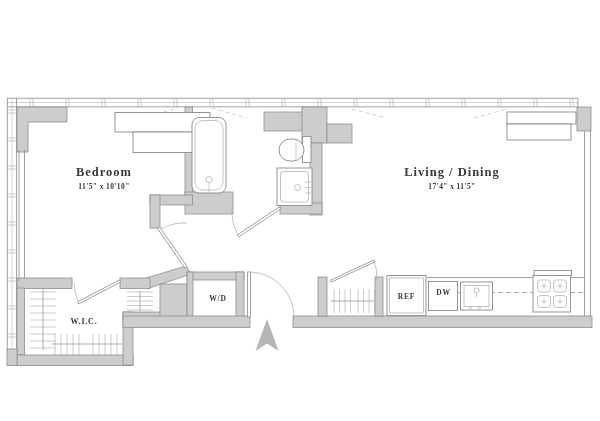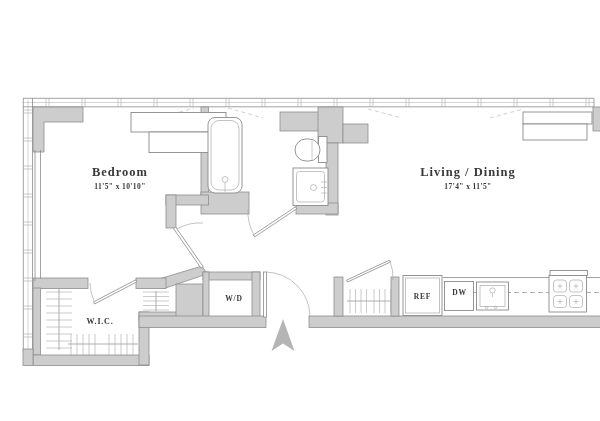--- a/index.html
+++ b/index.html
@@ -1,17 +1,17 @@
 <!DOCTYPE html>
 <html style="--background: #ffffff; --wall-fill: #cdcdcd; --wall-stroke: #8e8e8e; --line: #8a8a8a; --light-line: #a9a9a9; --dash: #c4c4c4; --text: #383838; --north-arrow: #b5b5b5;"><head>
 <meta charset="utf-8">
 <style>
   html,body{margin:0;padding:0;background:#ffffff;}
   body{width:600px;height:421px;overflow:hidden;}
-  .plan-wrap{position:relative;width:516px;height:421px;background:var(--background,#fff);margin-left:16px;}
+  .plan-wrap{position:relative;width:516px;height:421px;background:var(--background,#fff);}
   svg{display:block;}
   .wall{fill:var(--wall-fill,#cdcdcd);stroke:var(--wall-stroke,#8e8e8e);stroke-width:.8;}
   .ln{stroke:var(--line,#8a8a8a);stroke-width:.8;fill:none;}
   .thin{stroke:var(--light-line,#a9a9a9);stroke-width:.6;fill:none;}
   .glaz{stroke:var(--light-line,#a9a9a9);stroke-width:.5;fill:none;}
   .fix{fill:#ffffff;stroke:var(--line,#8a8a8a);stroke-width:.9;}
   .fix2{fill:none;stroke:var(--light-line,#a9a9a9);stroke-width:.7;}
   .panel{fill:#ffffff;stroke:var(--line,#8a8a8a);stroke-width:.8;}
   .arc{fill:none;stroke:var(--light-line,#a9a9a9);stroke-width:.7;}
   .vent{stroke:var(--dash,#c4c4c4);stroke-width:.8;stroke-dasharray:4 3;fill:none;}

